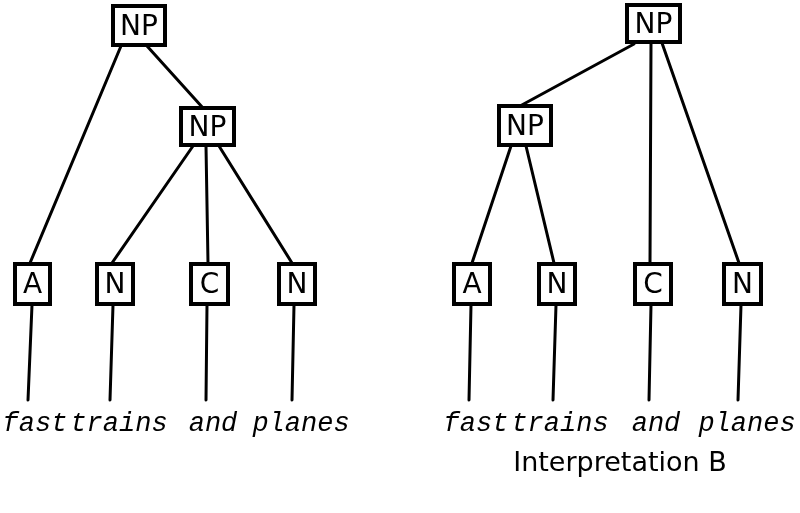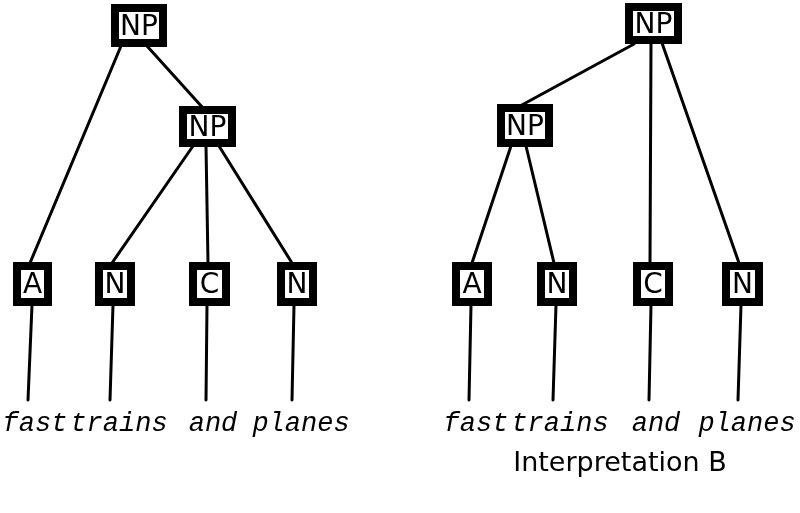--- a/index.html
+++ b/index.html
@@ -18,21 +18,21 @@
   }
   .edges {
     position: absolute;
     left: 0;
     top: 0;
     z-index: 1;
   }
   .node {
     position: absolute;
     box-sizing: border-box;
-    border: 8px solid #000000;
+    border: 4px solid #000000;
     background: #ffffff;
     display: flex;
     align-items: center;
     justify-content: center;
     font-size: 28px;
     line-height: 1;
     z-index: 2;
   }
   .word {
     position: absolute;

